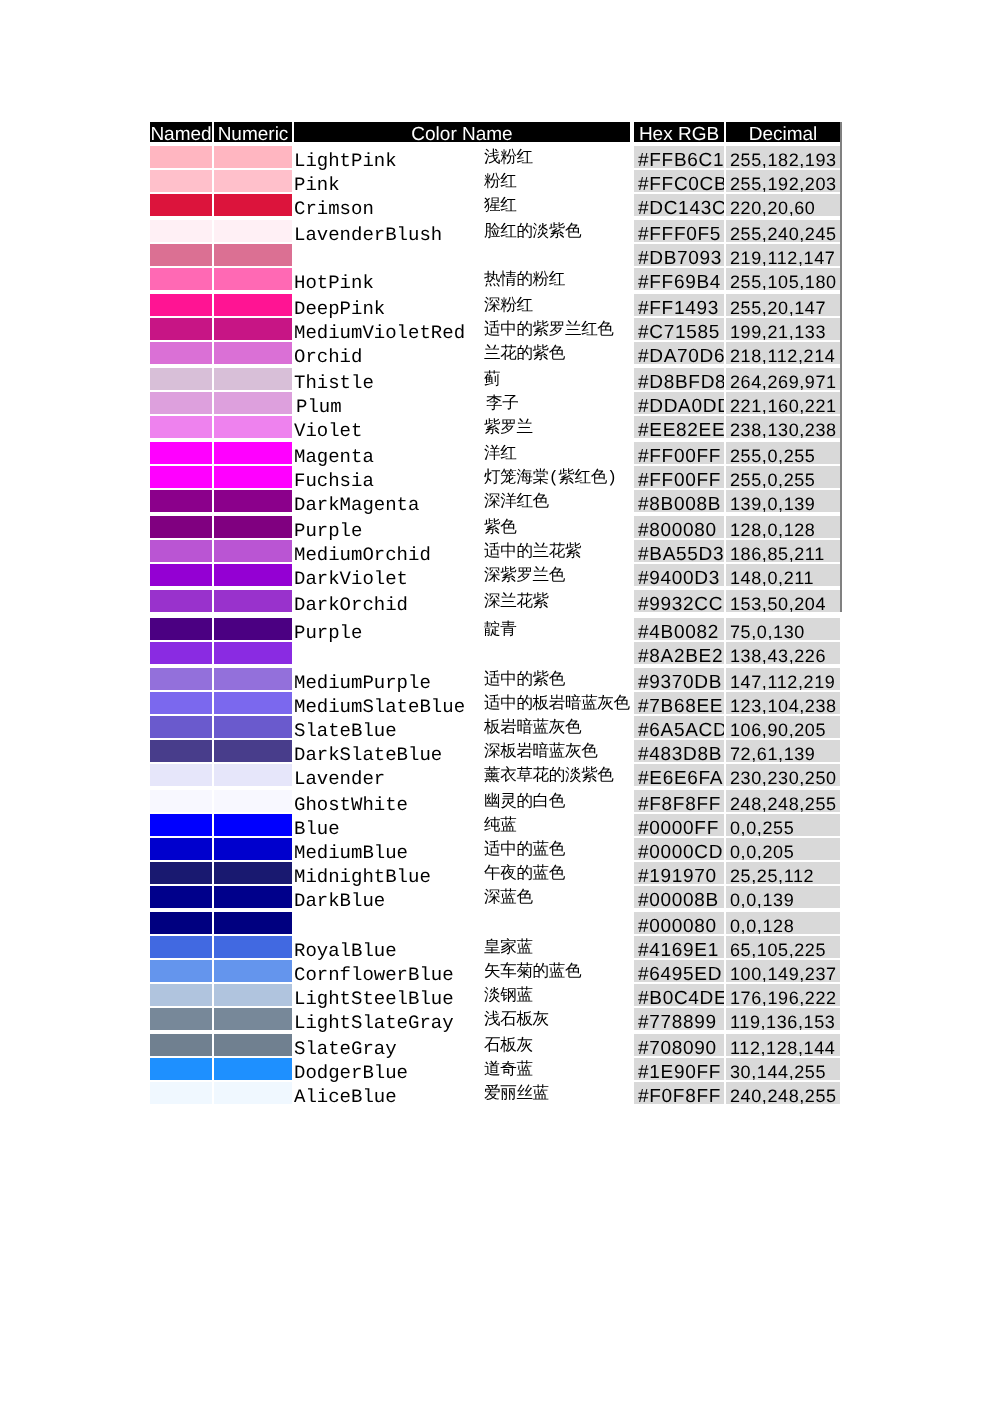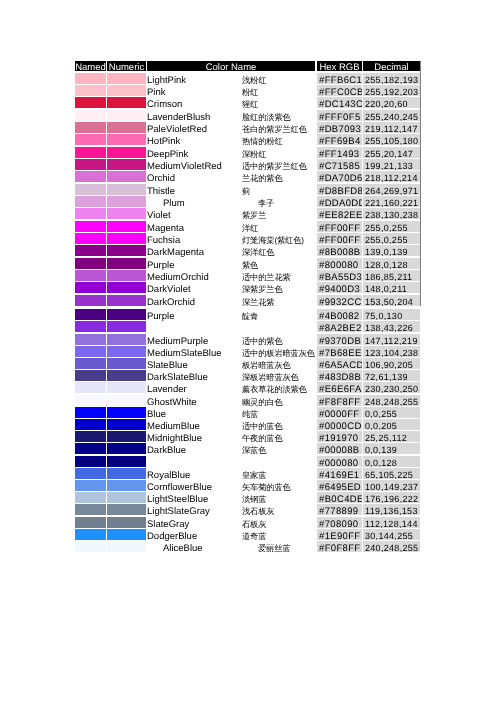--- a/index.html
+++ b/index.html
@@ -8,21 +8,21 @@
        font-family:"Liberation Sans","DejaVu Sans",sans-serif;
        -webkit-font-smoothing:antialiased;
        text-rendering:geometricPrecision;}
   #wrap{position:absolute;left:75px;top:61px;width:345px;height:495px;
         transform:translateZ(0);will-change:transform;}
   .hdrrow{position:absolute;left:0;top:0;height:10px;}
   .hc{position:absolute;top:0;height:10px;background:#000;color:#fff;
       font-size:9.5px;line-height:14px;text-align:center;white-space:nowrap;overflow:hidden;}
   .r{position:absolute;left:0;}
   .sw{position:absolute;top:0;}
-  .cname{position:absolute;top:0;font-size:9.5px;line-height:16px;color:#000;white-space:nowrap;}
+  .cname{position:absolute;top:0;font-size:9.5px;line-height:16px;color:#000;white-space:nowrap;font-family:Liberation Mono, monospace;}
   .en{position:absolute;left:0px;top:0;}
   .cn{position:absolute;top:-1px;font-size:8.3px;letter-spacing:-0.2px;line-height:16px;}
   .rborder{position:absolute;left:345px;top:0;width:1px;height:245px;background:#808080;}
   .hx,.dc{position:absolute;top:0;background:#D9D9D9;
           font-family:"Liberation Sans","DejaVu Sans",sans-serif;color:#000;
           white-space:nowrap;overflow:hidden;font-variant-numeric:tabular-nums;}
   .hx{font-size:9.5px;letter-spacing:0.35px;line-height:15px;padding-left:2px;box-sizing:border-box;}
   .dc{font-size:9px;letter-spacing:0.3px;line-height:15px;padding-left:2px;box-sizing:border-box;}
 </style>
 </head>
@@ -73,24 +73,20 @@
         <div class="cname" style="left:72px;width:168px;height:11px">
           <span class="en">LavenderBlush</span>
           <span class="cn" style="left:95px">脸红的淡紫色</span>
         </div>
         <div class="hx" style="left:242px;width:45px;height:11px">#FFF0F5</div>
         <div class="dc" style="left:288px;width:57px;height:11px">255,240,245</div>
       </div>
       <div class="r" style="top:61.08px;height:11px;width:345px">
         <div class="sw" style="left:0;width:31px;height:11px;background:#DB7093"></div>
         <div class="sw" style="left:32px;width:39px;height:11px;background:#DB7093"></div>
-        <div class="cname" style="left:72px;width:168px;height:11px">
-          <span class="en">PaleVioletRed</span>
-          <span class="cn" style="left:95px">苍白的紫罗兰红色</span>
-        </div>
         <div class="hx" style="left:242px;width:45px;height:11px">#DB7093</div>
         <div class="dc" style="left:288px;width:57px;height:11px">219,112,147</div>
       </div>
       <div class="r" style="top:73.40px;height:11px;width:345px">
         <div class="sw" style="left:0;width:31px;height:11px;background:#FF69B4"></div>
         <div class="sw" style="left:32px;width:39px;height:11px;background:#FF69B4"></div>
         <div class="cname" style="left:72px;width:168px;height:11px">
           <span class="en">HotPink</span>
           <span class="cn" style="left:95px">热情的粉红</span>
         </div>
@@ -133,21 +129,21 @@
         <div class="cname" style="left:72px;width:168px;height:11px">
           <span class="en">Thistle</span>
           <span class="cn" style="left:95px">蓟</span>
         </div>
         <div class="hx" style="left:242px;width:45px;height:11px">#D8BFD8</div>
         <div class="dc" style="left:288px;width:57px;height:11px">264,269,971</div>
       </div>
       <div class="r" style="top:135.00px;height:11px;width:345px">
         <div class="sw" style="left:0;width:31px;height:11px;background:#DDA0DD"></div>
         <div class="sw" style="left:32px;width:39px;height:11px;background:#DDA0DD"></div>
-        <div class="cname" style="left:88px;width:168px;height:11px">
+        <div class="cname" style="left:73px;width:168px;height:11px">
           <span class="en">Plum</span>
           <span class="cn" style="left:95px">李子</span>
         </div>
         <div class="hx" style="left:242px;width:45px;height:11px">#DDA0DD</div>
         <div class="dc" style="left:288px;width:57px;height:11px">221,160,221</div>
       </div>
       <div class="r" style="top:147.32px;height:11px;width:345px">
         <div class="sw" style="left:0;width:31px;height:11px;background:#EE82EE"></div>
         <div class="sw" style="left:32px;width:39px;height:11px;background:#EE82EE"></div>
         <div class="cname" style="left:72px;width:168px;height:11px">
@@ -405,21 +401,21 @@
         <div class="cname" style="left:72px;width:168px;height:11px">
           <span class="en">DodgerBlue</span>
           <span class="cn" style="left:95px">道奇蓝</span>
         </div>
         <div class="hx" style="left:242px;width:45px;height:11px">#1E90FF</div>
         <div class="dc" style="left:288px;width:57px;height:11px">30,144,255</div>
       </div>
       <div class="r" style="top:480.00px;height:11px;width:345px">
         <div class="sw" style="left:0;width:31px;height:11px;background:#F0F8FF"></div>
         <div class="sw" style="left:32px;width:39px;height:11px;background:#F0F8FF"></div>
-        <div class="cname" style="left:88px;width:168px;height:11px">
+        <div class="cname" style="left:72px;width:168px;height:11px">
           <span class="en">AliceBlue</span>
           <span class="cn" style="left:95px">爱丽丝蓝</span>
         </div>
         <div class="hx" style="left:242px;width:45px;height:11px">#F0F8FF</div>
         <div class="dc" style="left:288px;width:57px;height:11px">240,248,255</div>
       </div>
     </div>
   <div class="rborder"></div>
 </div>
 

